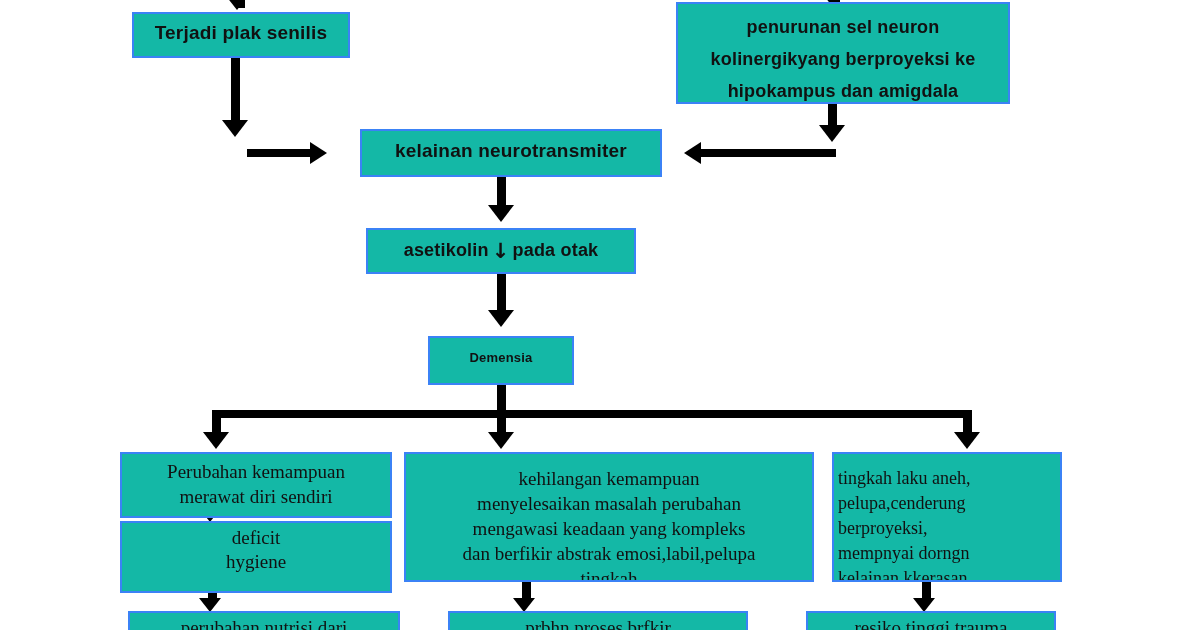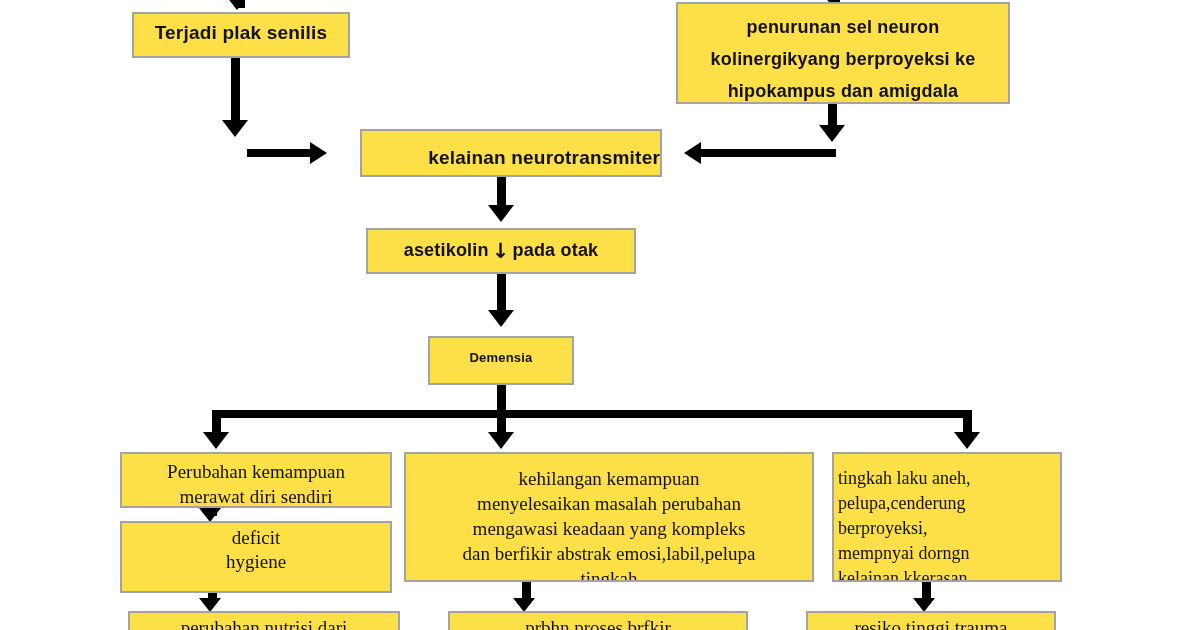--- a/index.html
+++ b/index.html
@@ -8,43 +8,43 @@
     background:#ffffff;
     font-family:"Liberation Serif", serif;
     overflow:hidden;
     position:relative;
   }
   #canvas{position:absolute;left:0;top:0;width:1200px;height:630px;}
 
   .node{
     position:absolute;
     box-sizing:border-box;
-    background:#fde047;
-    border:2px solid #a3a3a3;
+    background:#14b8a6;
+    border:2px solid #3b82f6;
     display:flex;
     flex-direction:column;
     justify-content:flex-start;
     align-items:center;
     text-align:center;
     color:#111111;
     overflow:hidden;
     z-index:3;
   }
   .node .ln{display:block;width:100%;white-space:nowrap;}
   .node.sans{font-family:"Liberation Sans", sans-serif;font-weight:bold;letter-spacing:.2px;}
   .node.serif{font-family:"Liberation Serif", serif;}
 
   
   #n-plak{left:132px;top:12px;width:218px;height:46px;font-size:19px;padding-top:8px;}
   #n-neuron{left:676px;top:2px;width:334px;height:102px;font-size:18px;padding-top:7px;line-height:32px;}
-  #n-kelainan{left:360px;top:129px;width:302px;height:48px;font-size:19px;padding-top:16px;text-align:right;}
+  #n-kelainan{left:360px;top:129px;width:302px;height:48px;font-size:19px;padding-top:9px;}
   #n-asetikolin{left:366px;top:228px;width:270px;height:46px;font-size:18px;padding-top:10px;}
   #n-demensia{left:428px;top:336px;width:146px;height:49px;font-size:13px;padding-top:12px;}
 
-  #n-perubahan{left:120px;top:452px;width:272px;height:56px;font-size:19px;padding-top:5px;line-height:25px;}
+  #n-perubahan{left:120px;top:452px;width:272px;height:66px;font-size:19px;padding-top:5px;line-height:25px;}
   #n-deficit{left:120px;top:521px;width:272px;height:72px;font-size:19px;padding-top:3px;line-height:24px;}
   #n-nutrisi{left:128px;top:611px;width:272px;height:60px;font-size:19px;padding-top:3px;line-height:24px;}
 
   #n-kehilangan{left:404px;top:452px;width:410px;height:130px;font-size:19px;padding-top:12px;line-height:25px;}
   #n-prosesfikir{left:448px;top:611px;width:300px;height:60px;font-size:19px;padding-top:3px;line-height:24px;}
 
   #n-tingkah{left:832px;top:452px;width:230px;height:130px;font-size:18px;padding-top:12px;line-height:25px;text-align:left;align-items:flex-start;}
   #n-tingkah .ln{text-align:left;padding-left:4px;}
   #n-trauma{left:806px;top:611px;width:250px;height:60px;font-size:19px;padding-top:3px;line-height:24px;}
 

